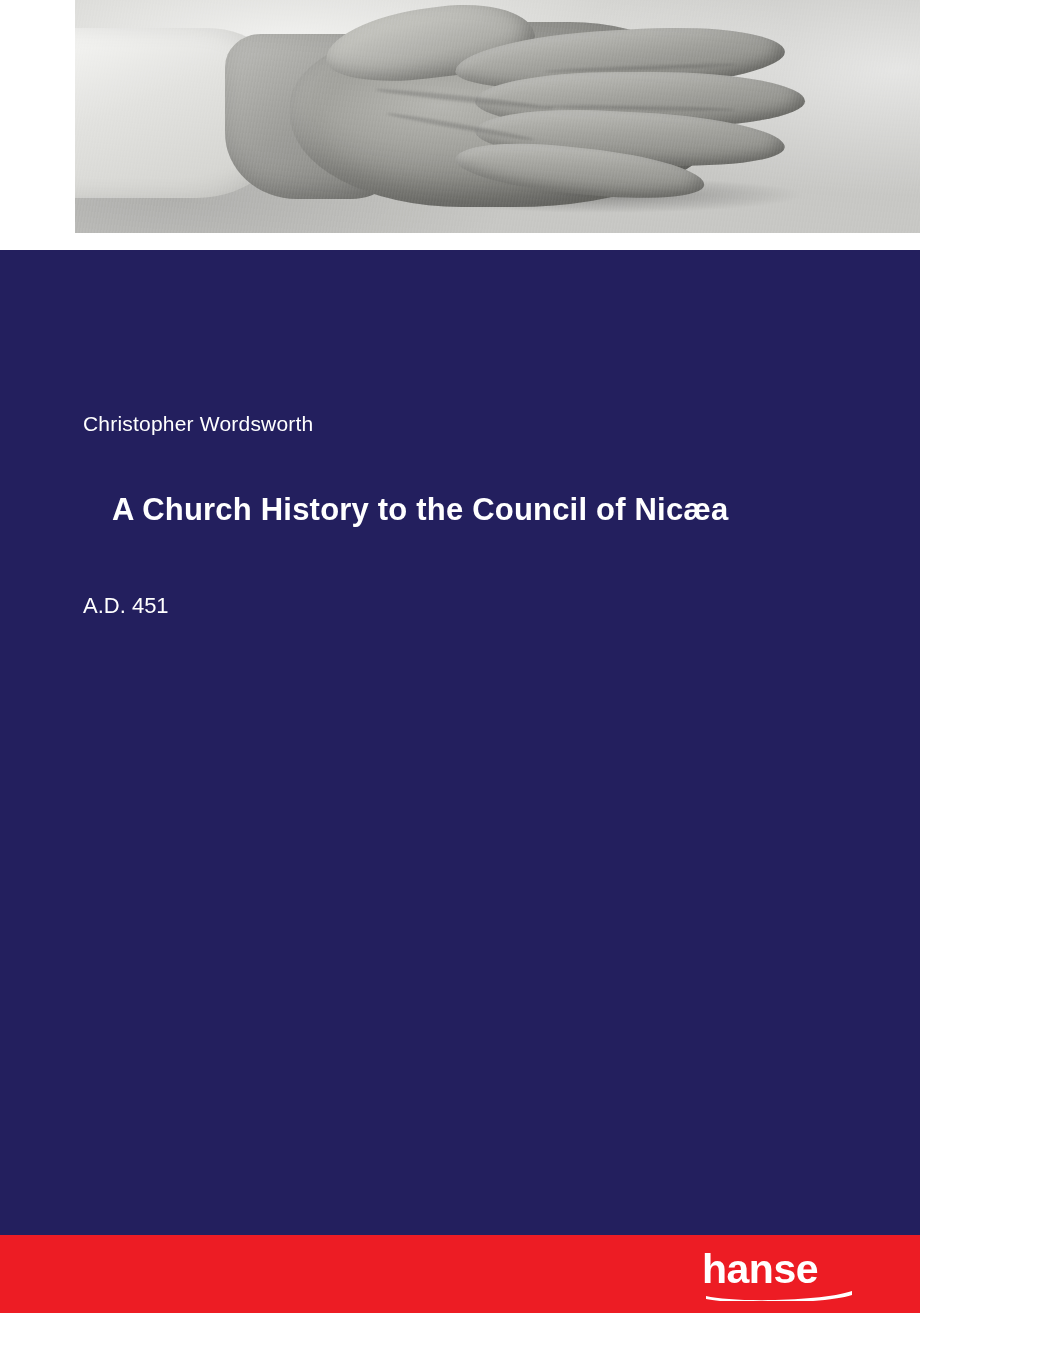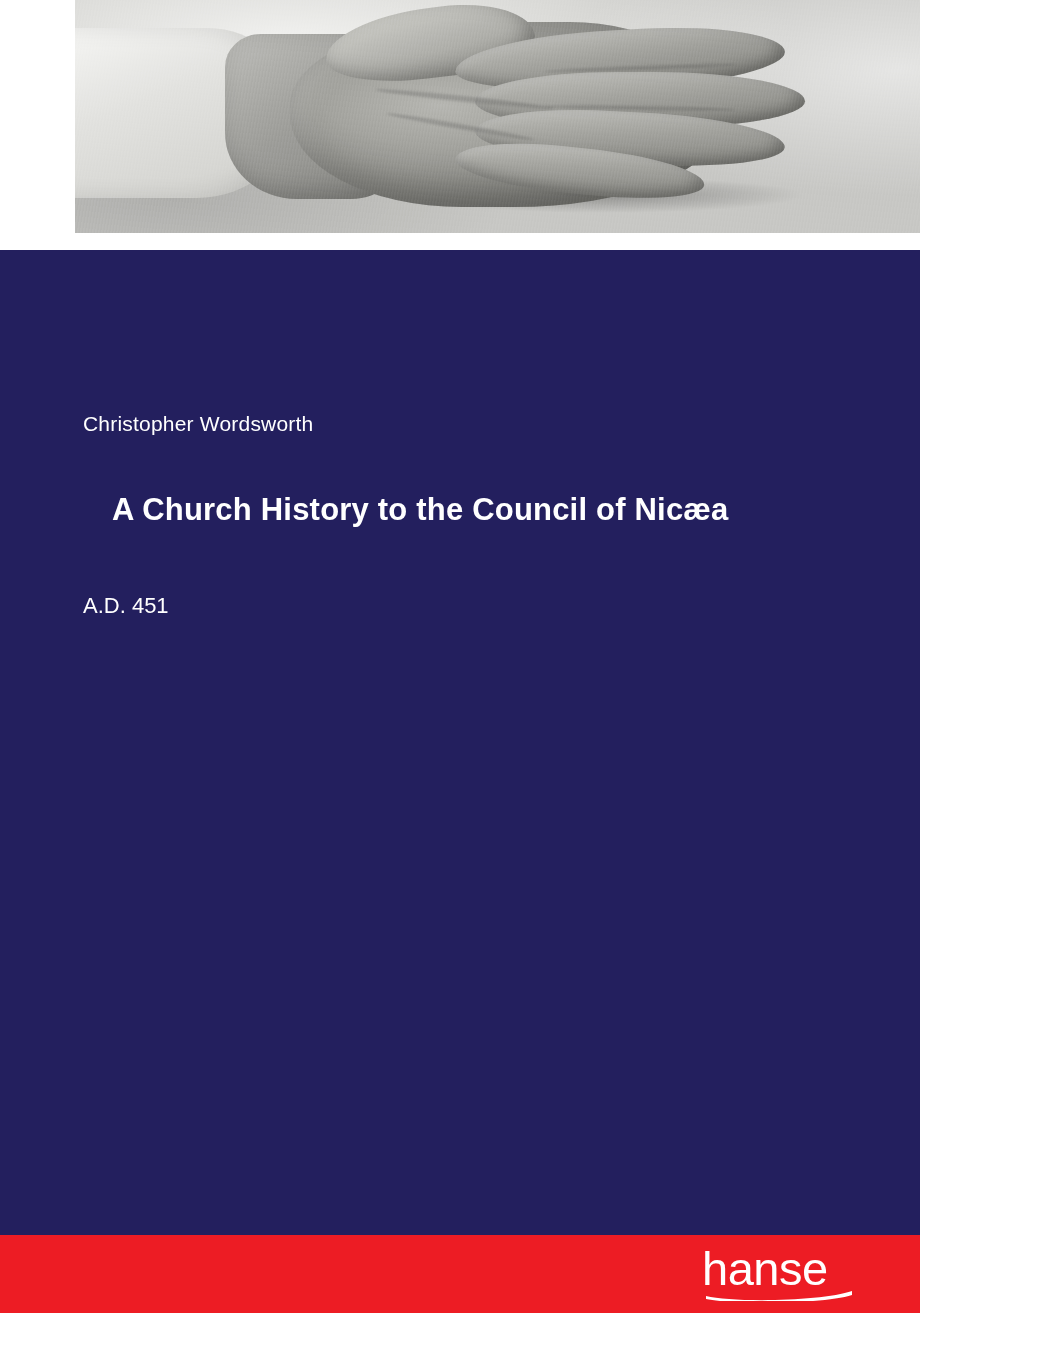--- a/index.html
+++ b/index.html
@@ -173,22 +173,22 @@
     right: 48px;
     top: 1241px;
     width: 170px;
     height: 62px;
     color: #ffffff;
   }
   .logo-text {
     position: absolute;
     left: 0;
     top: 0;
-    font-size: 47px;
-    font-weight: normal;
+    font-size: 41px;
+    font-weight: bold;
     letter-spacing: -0.5px;
     line-height: 56px;
   }
   .logo-swoosh {
     position: absolute;
     left: 2px;
     top: 48px;
     width: 150px;
     height: 12px;
   }

